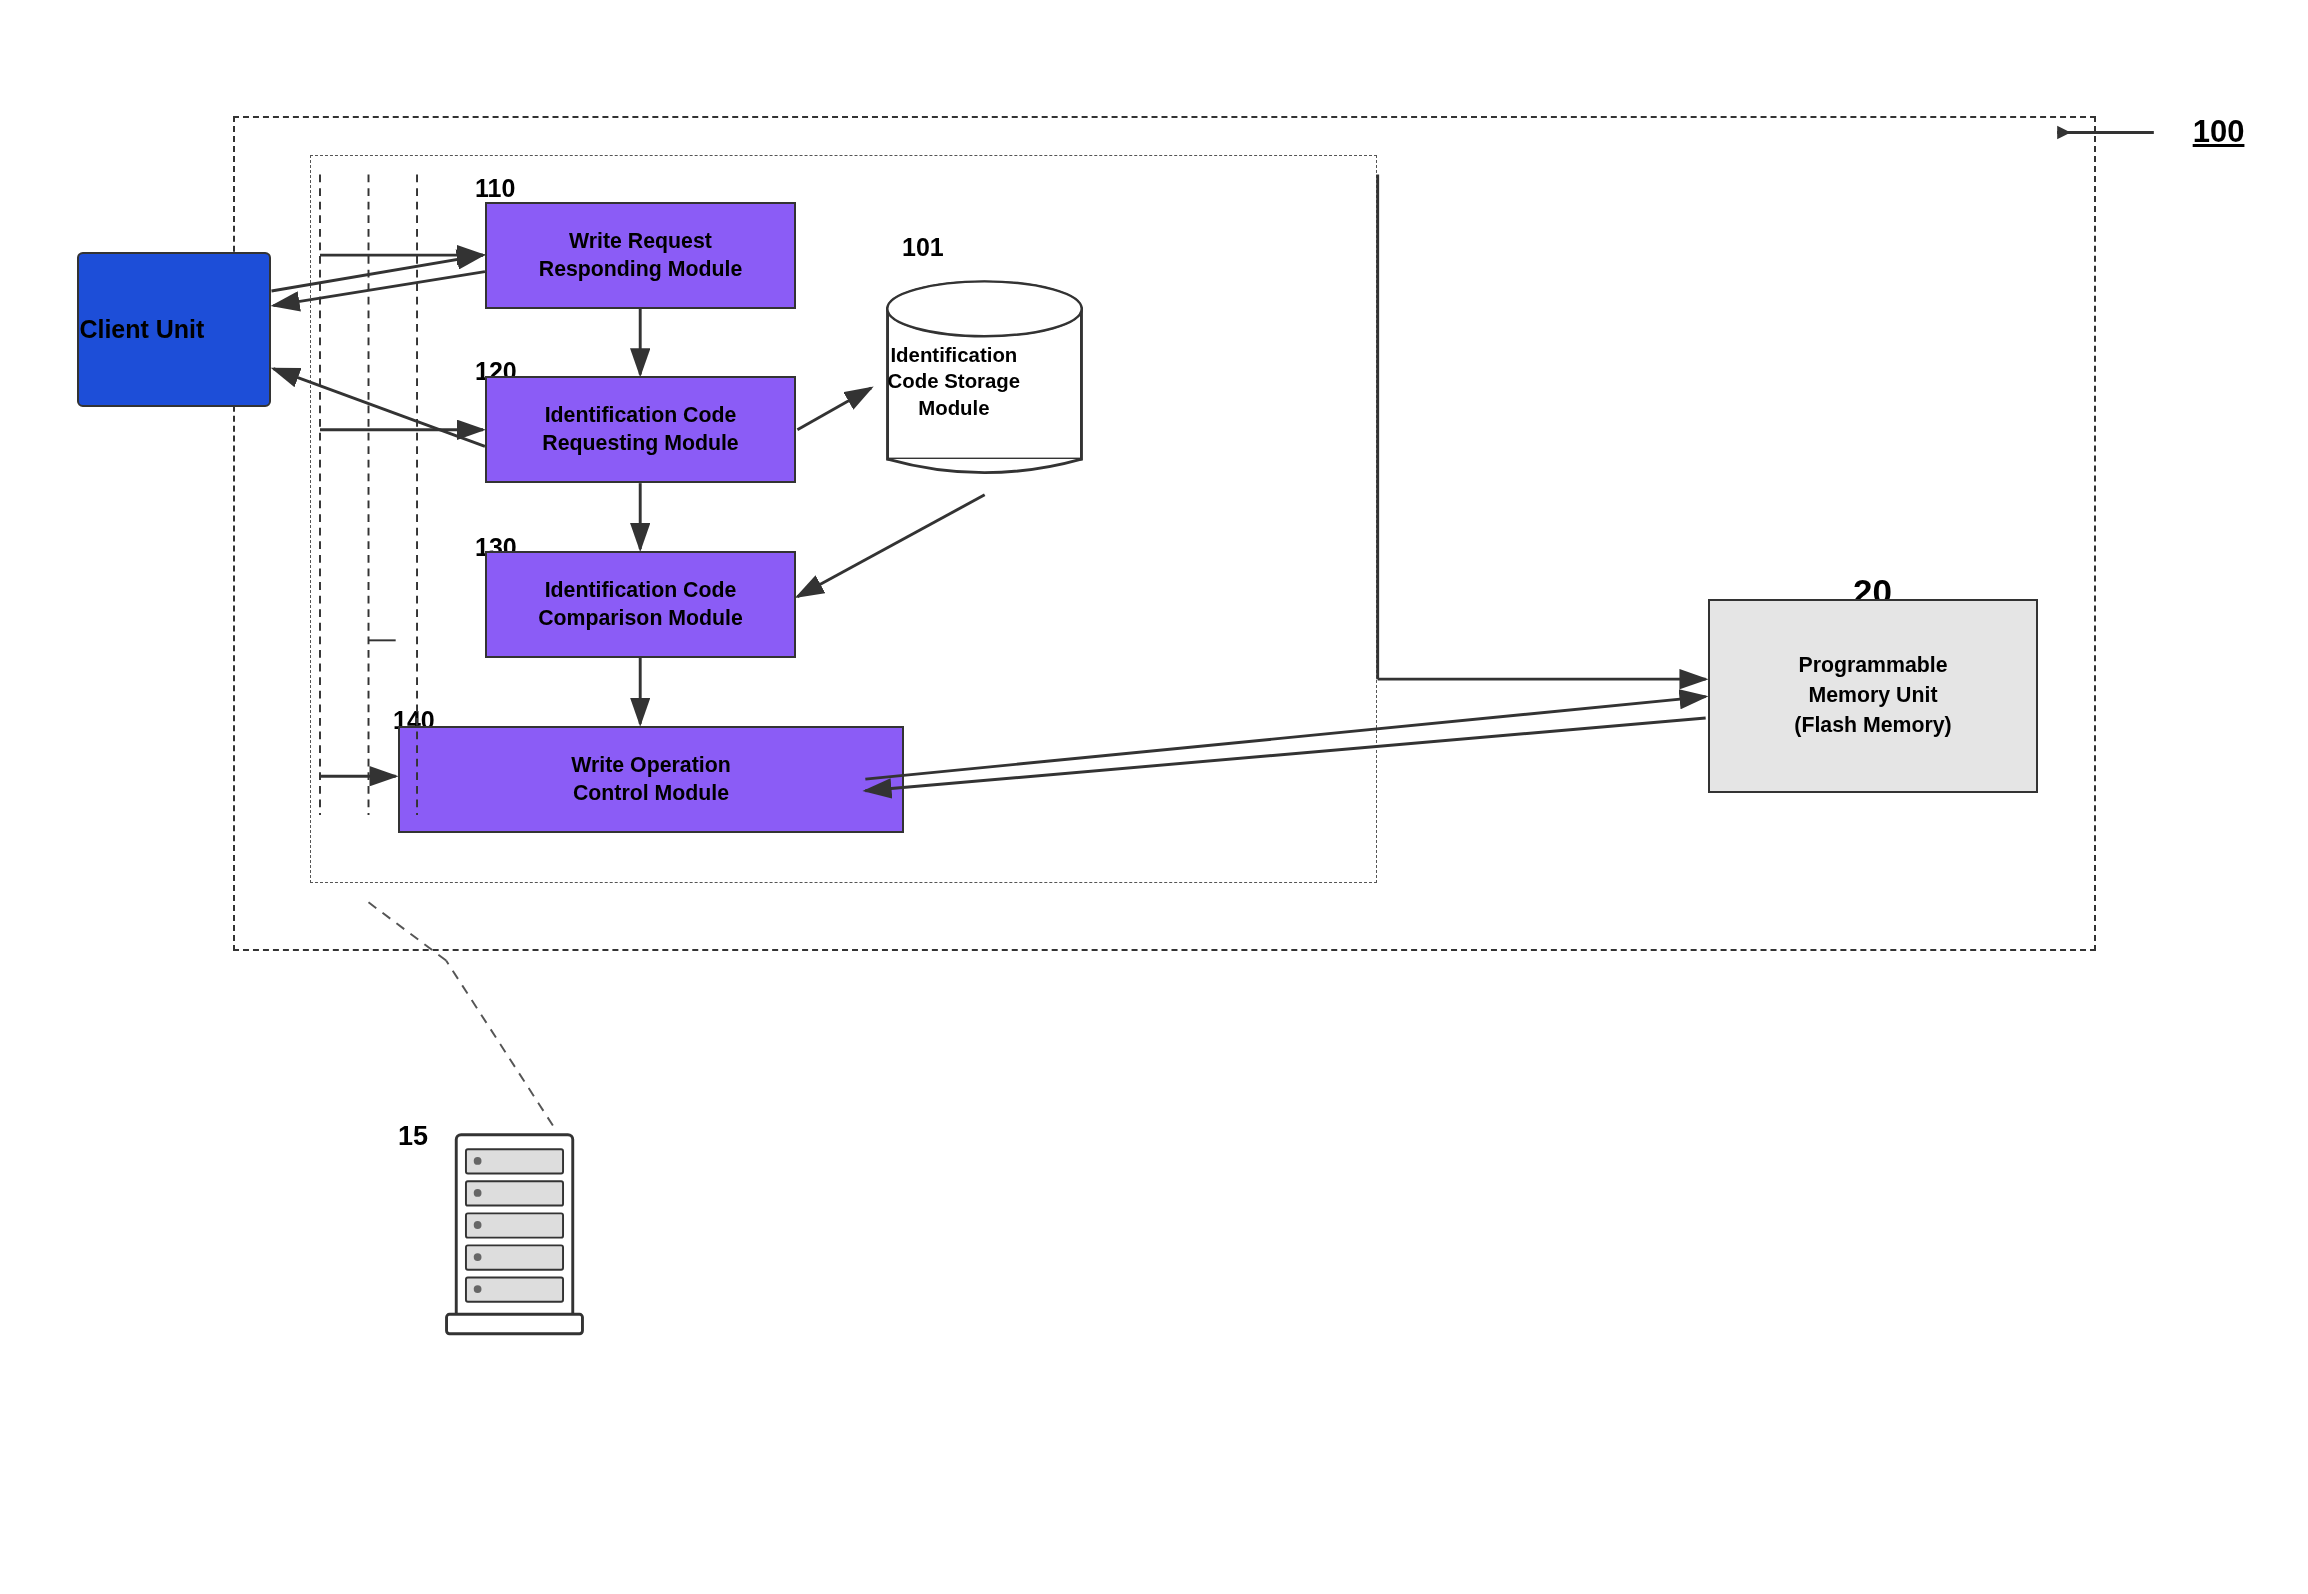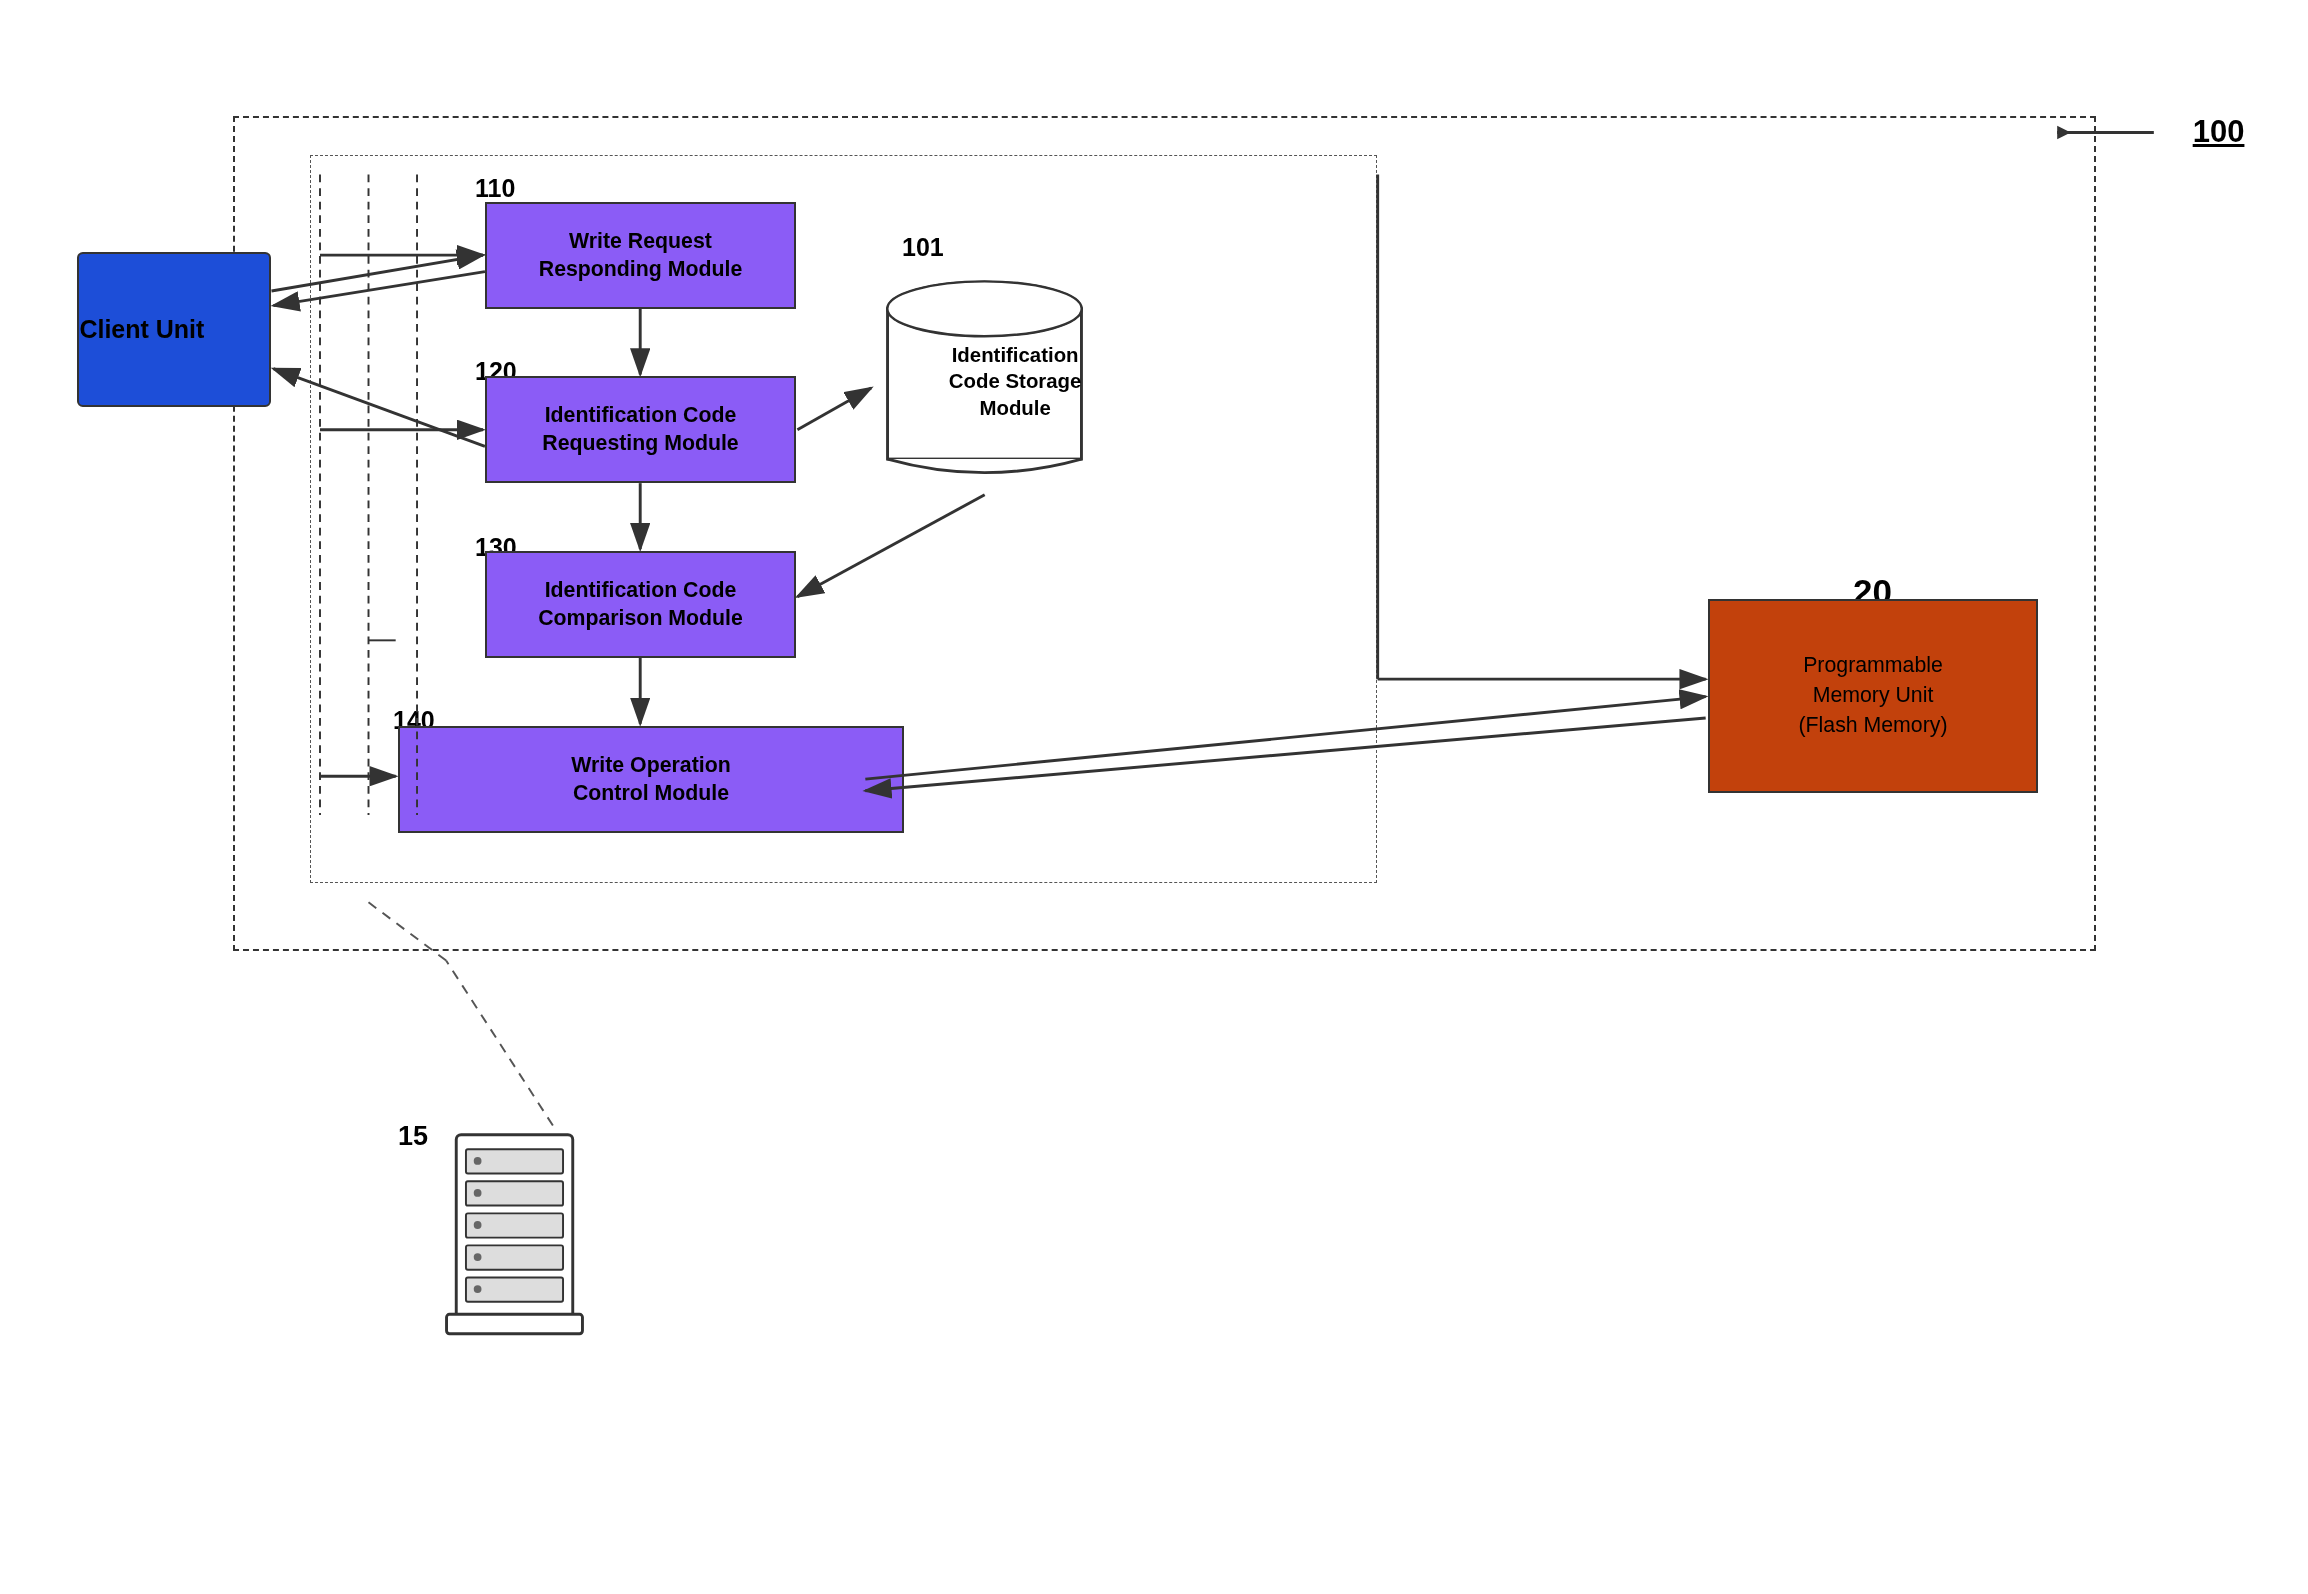--- a/index.html
+++ b/index.html
@@ -115,21 +115,21 @@
 
     
     .cylinder-box {
       position: absolute;
       top: 213px;
       left: 805px;
       width: 223px;
       height: 223px;
       display: flex;
       align-items: center;
-      justify-content: flex-end;
+      justify-content: flex-start;
       text-align: center;
       font-size: 23px;
       font-weight: bold;
       line-height: 1.3;
     }
 
     .cylinder-svg {
       position: absolute;
       top: 0;
       left: 0;
@@ -261,21 +261,21 @@
 
       <ellipse cx="115" cy="40" rx="100" ry="28" fill="white" stroke="#333" stroke-width="2"></ellipse>
     </svg>
     <div class="cylinder-label" style="position:relative;z-index:2;font-size:20.4px;font-weight:bold;line-height:1.3;text-align:center;padding:0 14.6px;">
       Identification<br>Code Storage<br>Module
     </div>
   </div>
 
   <div class="ref-20" style="position:absolute; top:514px; left:1795px; font-size:35px; font-weight:bold;">20</div>
 
-  <div class="prog-memory-box" style="position:absolute; top:541px; left:1650px; width:330px; height:194px; border:2.9px solid #333; background:#c2410c; display:flex; align-items:center; justify-content:center; text-align:center; font-size:21.3px; font-weight:normal; line-height:1.4;">
+  <div class="prog-memory-box" style="position:absolute; top:541px; left:1650px; width:330px; height:194px; border:2.9px solid #333; background:#e5e5e5; display:flex; align-items:center; justify-content:center; text-align:center; font-size:21.3px; font-weight:bold; line-height:1.4;">
     <span>Programmable<br>Memory Unit<br>(Flash Memory)</span>
   </div>
 
   <div class="ref-10" style="position:absolute; top:1063px; left:340px; font-size:27px; font-weight:bold;">15</div>
 
   <svg width="175" height="233" style="position:absolute; top:1067px; left:369px;" viewBox="0 0 180 240">
 
     <rect x="30" y="10" width="120" height="190" rx="5" ry="5" fill="white" stroke="#333" stroke-width="3"></rect>
 
     <rect x="40" y="25" width="100" height="25" rx="2" fill="#ddd" stroke="#333" stroke-width="2"></rect>

